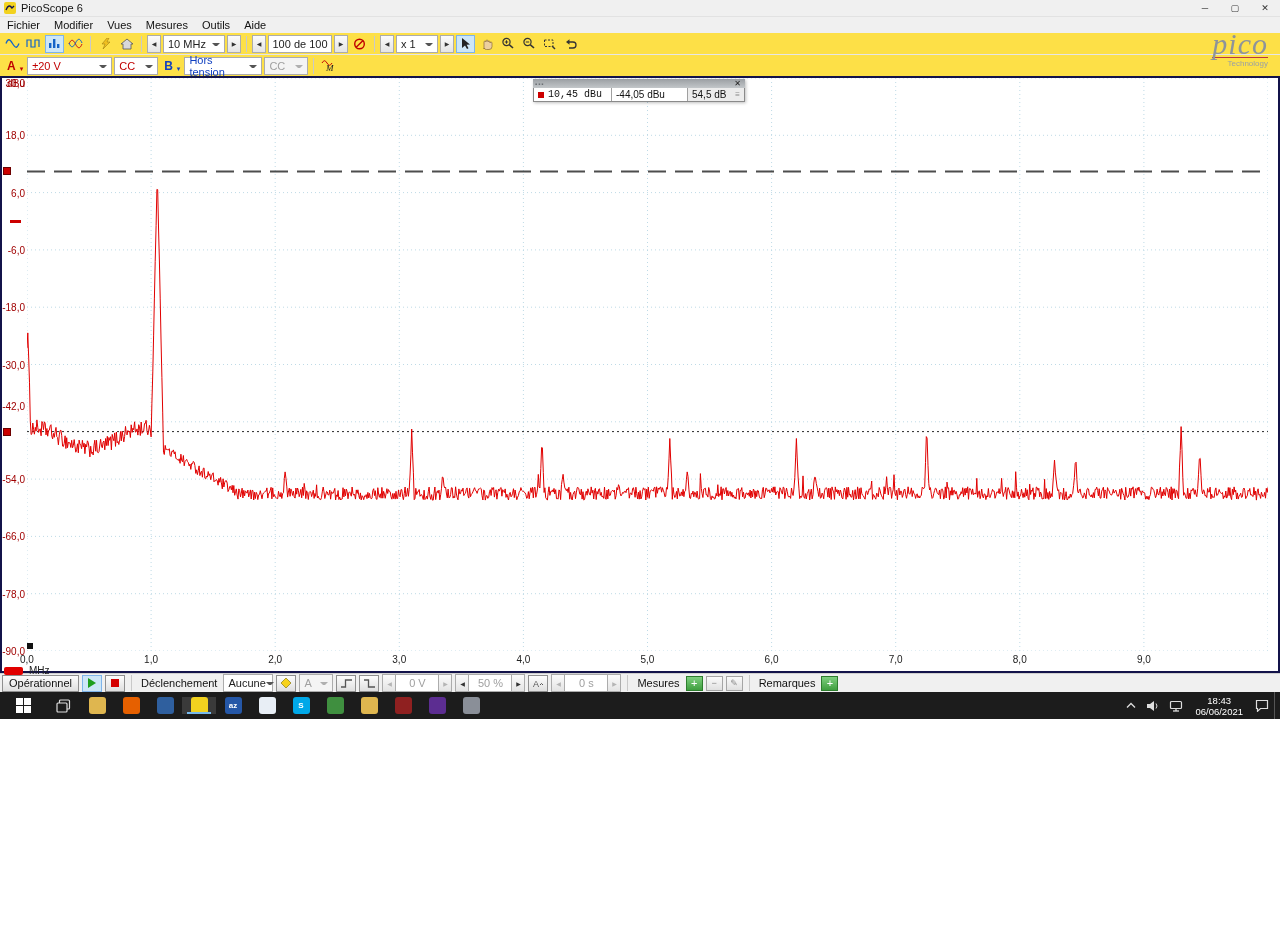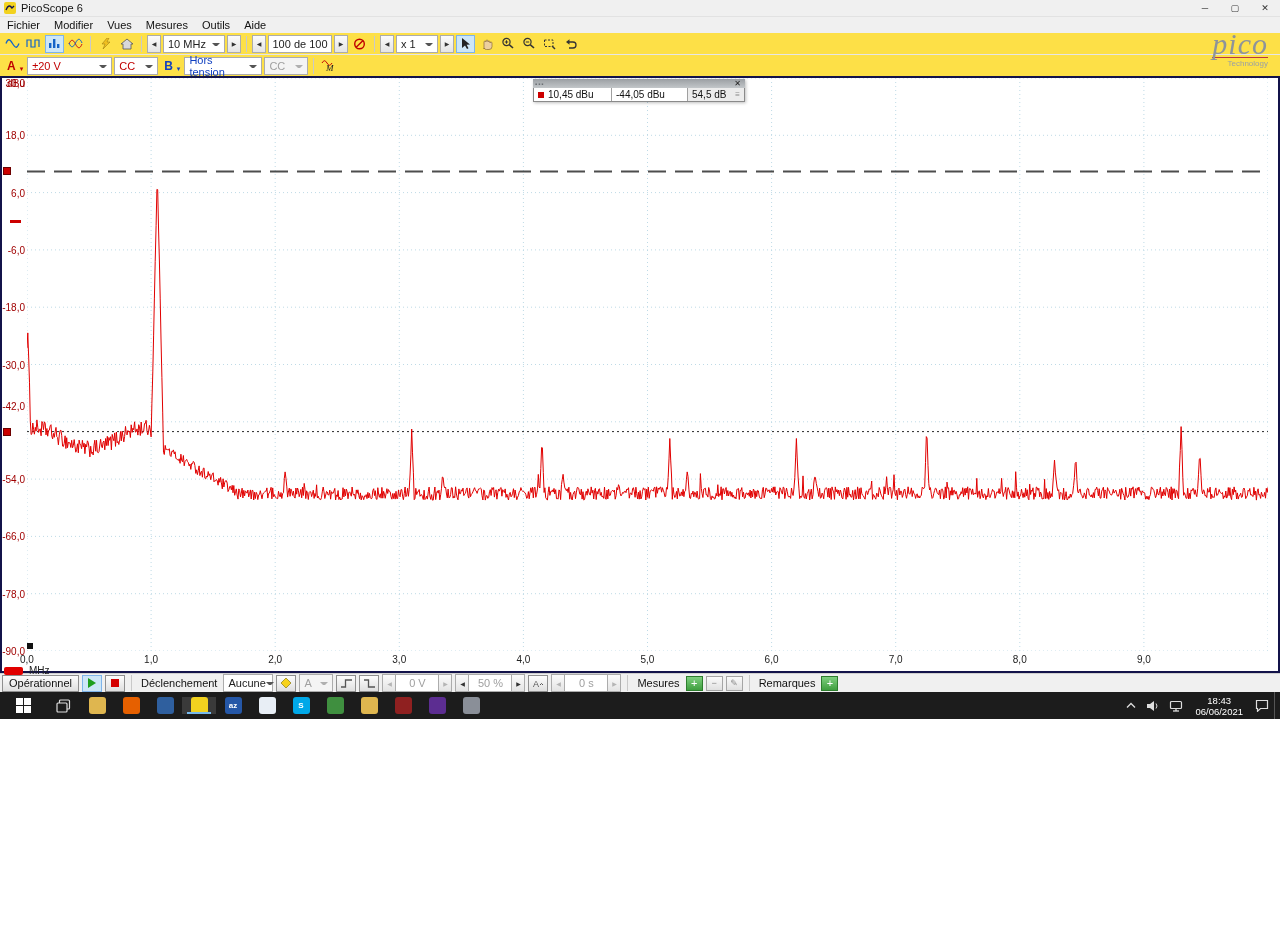--- a/index.html
+++ b/index.html
@@ -55,21 +55,21 @@
   .ruler-handle { position: absolute; left: 1px; width: 8px; height: 8px; background: #cc0000; border: 1px solid #6d0000; }
   .zero-marker { position: absolute; left: 8px; width: 11px; height: 3px; background: #cc0000; }
   .corner-handle { position: absolute; left: 25px; top: 565px; width: 6px; height: 6px; background: #111; }
 
   .meas-box { position: absolute; left: 531px; top: 1px; width: 212px; z-index: 4; box-shadow: 1px 1px 3px rgba(0,0,0,.25); }
   .meas-head { height: 9px; background: linear-gradient(#9b9fa3,#c2c6c9); display: flex; align-items: center; padding: 0 2px; }
   .meas-grip { color: #6a6e72; font-size: 6px; letter-spacing: 1px; line-height: 6px; }
   .meas-close { margin-left: auto; font-size: 8px; line-height: 8px; color: #222; padding: 0 2px; }
   .meas-row { display: flex; height: 14px; border: 1px solid #8a8a8a; border-top: none; background: #fff; }
   .meas-cell { display: flex; align-items: center; font-size: 10px; color: #111; padding: 0 4px; border-right: 1px solid #a0a0a0; }
-  .mc1 { width: 78px; } .mc2 { width: 76px; } .mc3 { flex: 1; background: #ececec; border-right: none; }
+  .mc1 { width: 78px; font-family: Liberation Mono, monospace; } .mc2 { width: 76px; } .mc3 { flex: 1; background: #ececec; border-right: none; }
   .meas-sq { width: 6px; height: 6px; background: #cc0000; margin-right: 4px; }
   .cell-grip { margin-left: auto; font-size: 8px; color: #8a8a8a; }
 
   
   .controlbar { height: 19px; background: #f0f0f0; display: flex; align-items: center; gap: 3px; padding: 1px 2px; font-size: 11px; border-top: 1px solid #cfcfcf; }
   .cb-btn { height: 17px; display: flex; align-items: center; justify-content: center; border: 1px solid #8f8f8f; background: linear-gradient(#fdfdfd,#dfdfdf); font-size: 11px; color: #111; padding: 0 6px; }
   .cb-btn.icon { width: 20px; padding: 0; }
   .cb-btn.pressed { background: #cde6f7; border-color: #7eb4ea; }
   .cb-label { padding: 0 3px; color: #111; }
   .play-tri { width: 0; height: 0; border-left: 8px solid #1e9e1e; border-top: 5px solid transparent; border-bottom: 5px solid transparent; }

